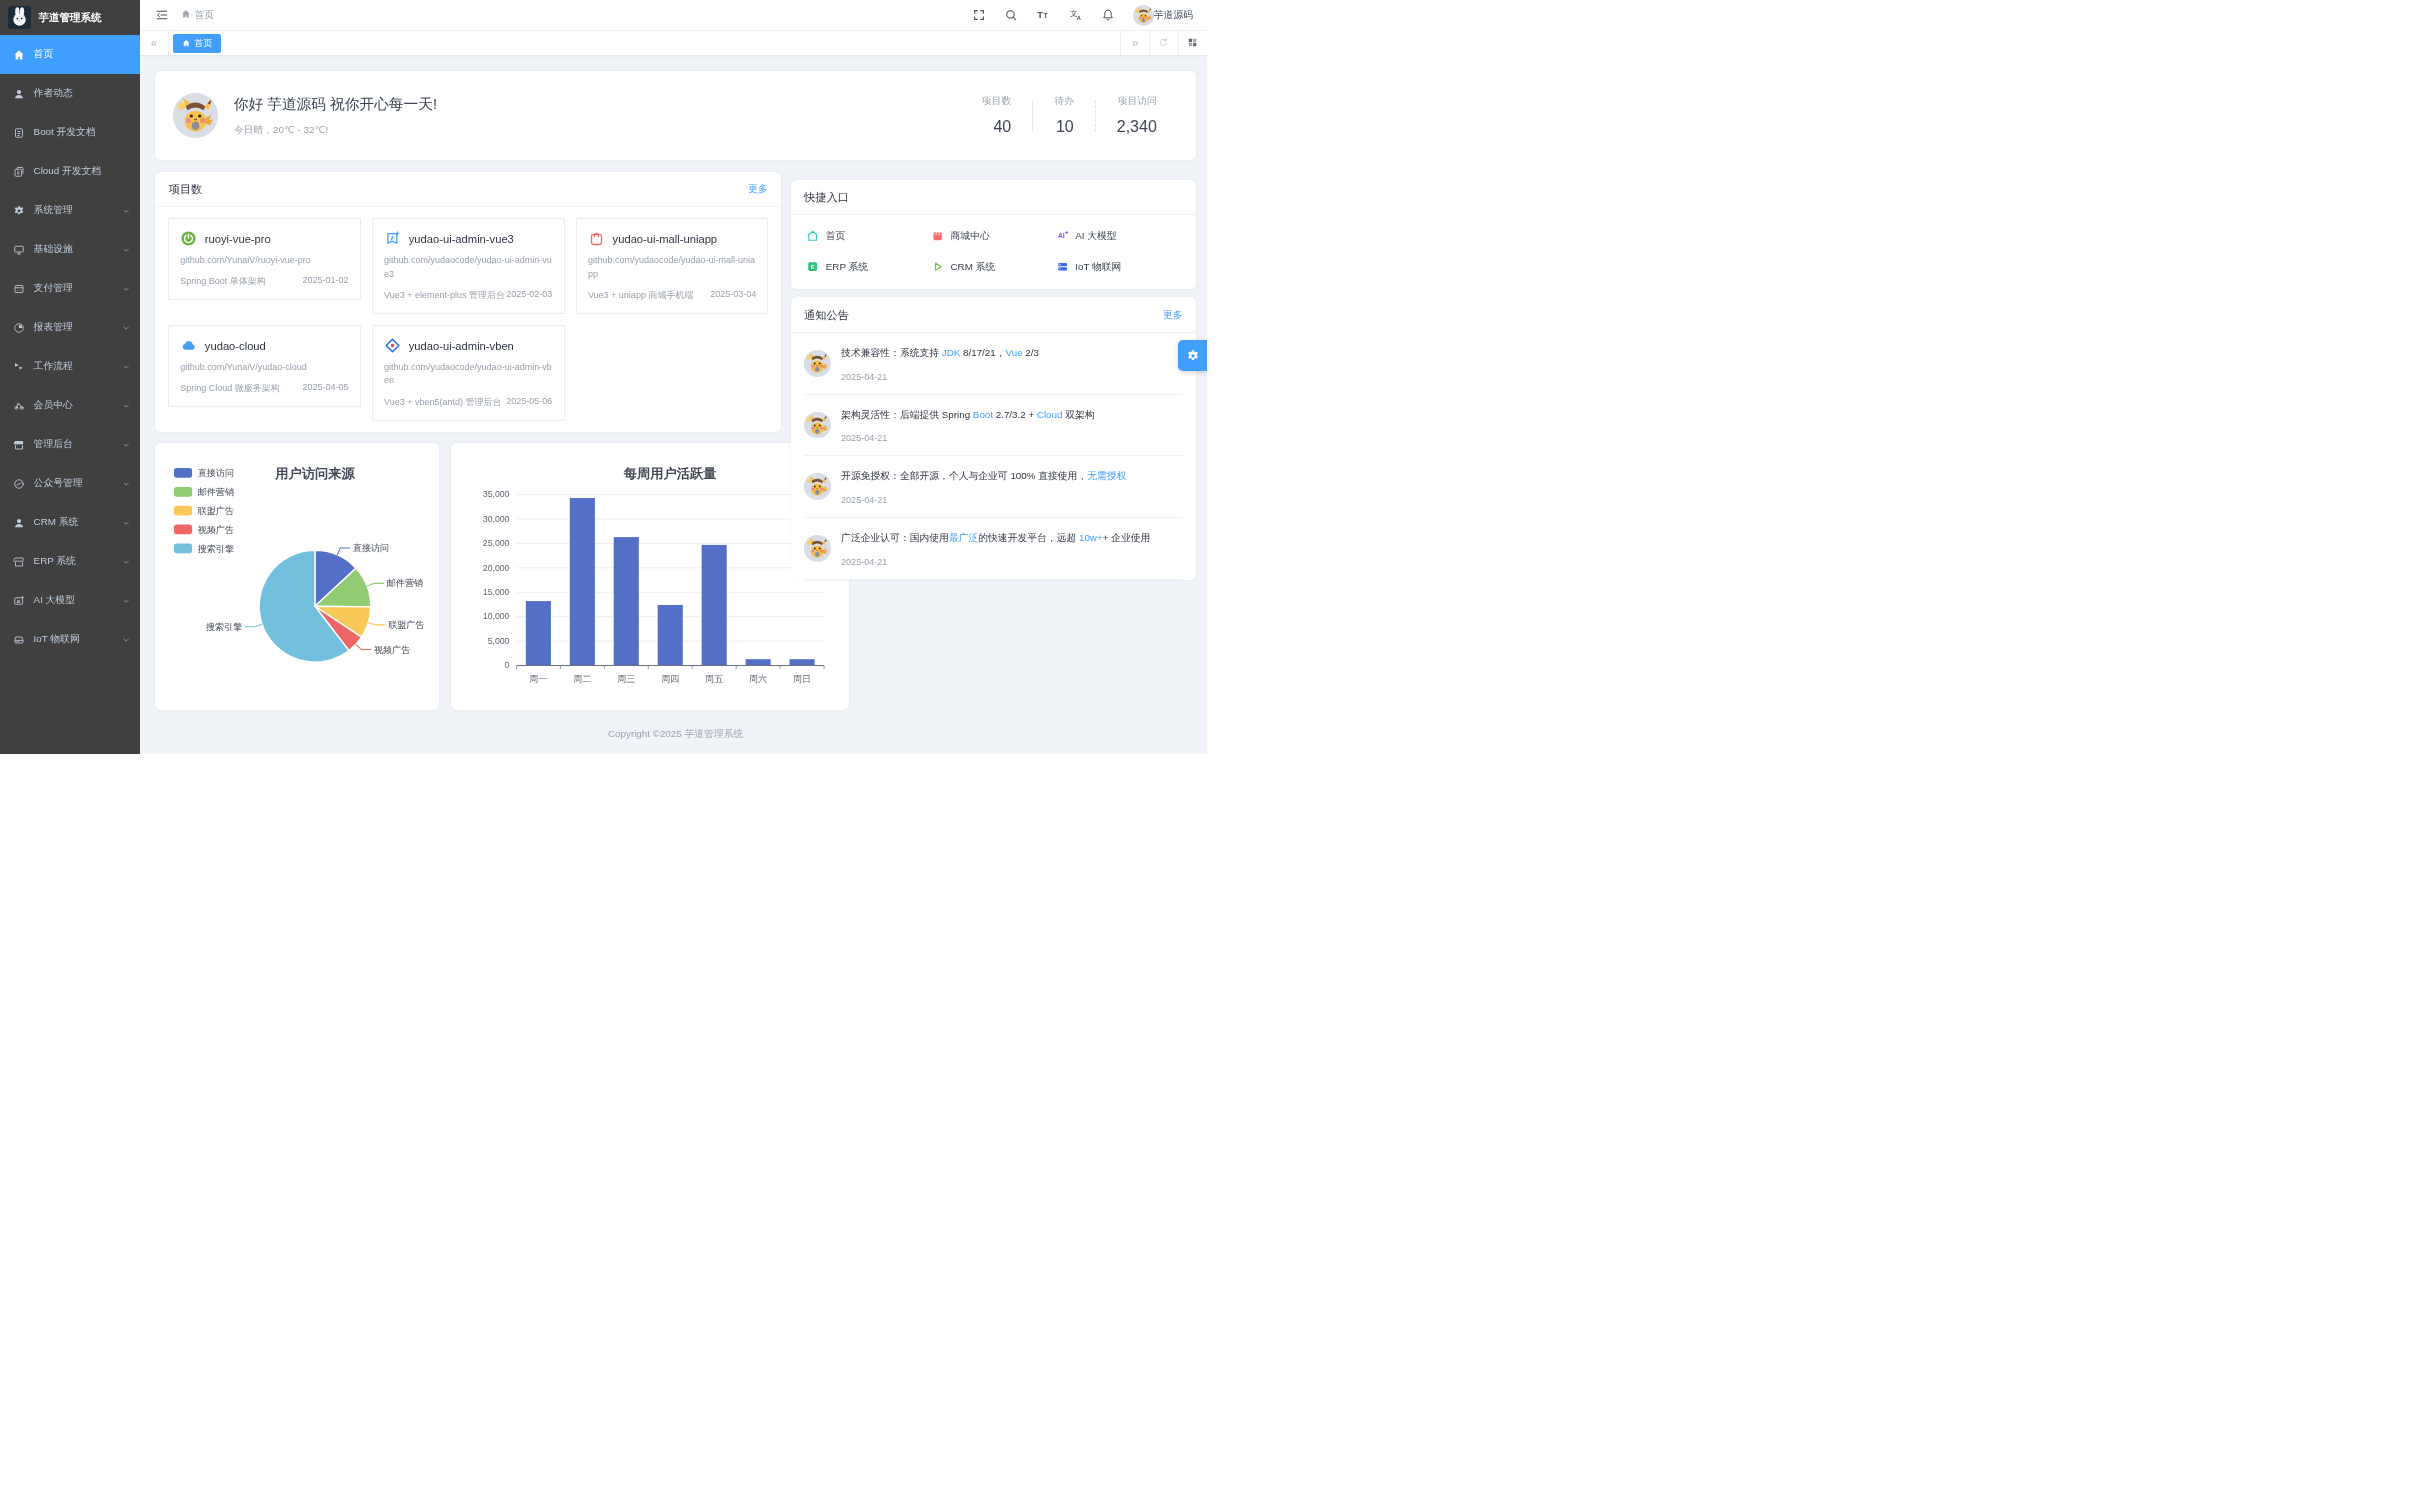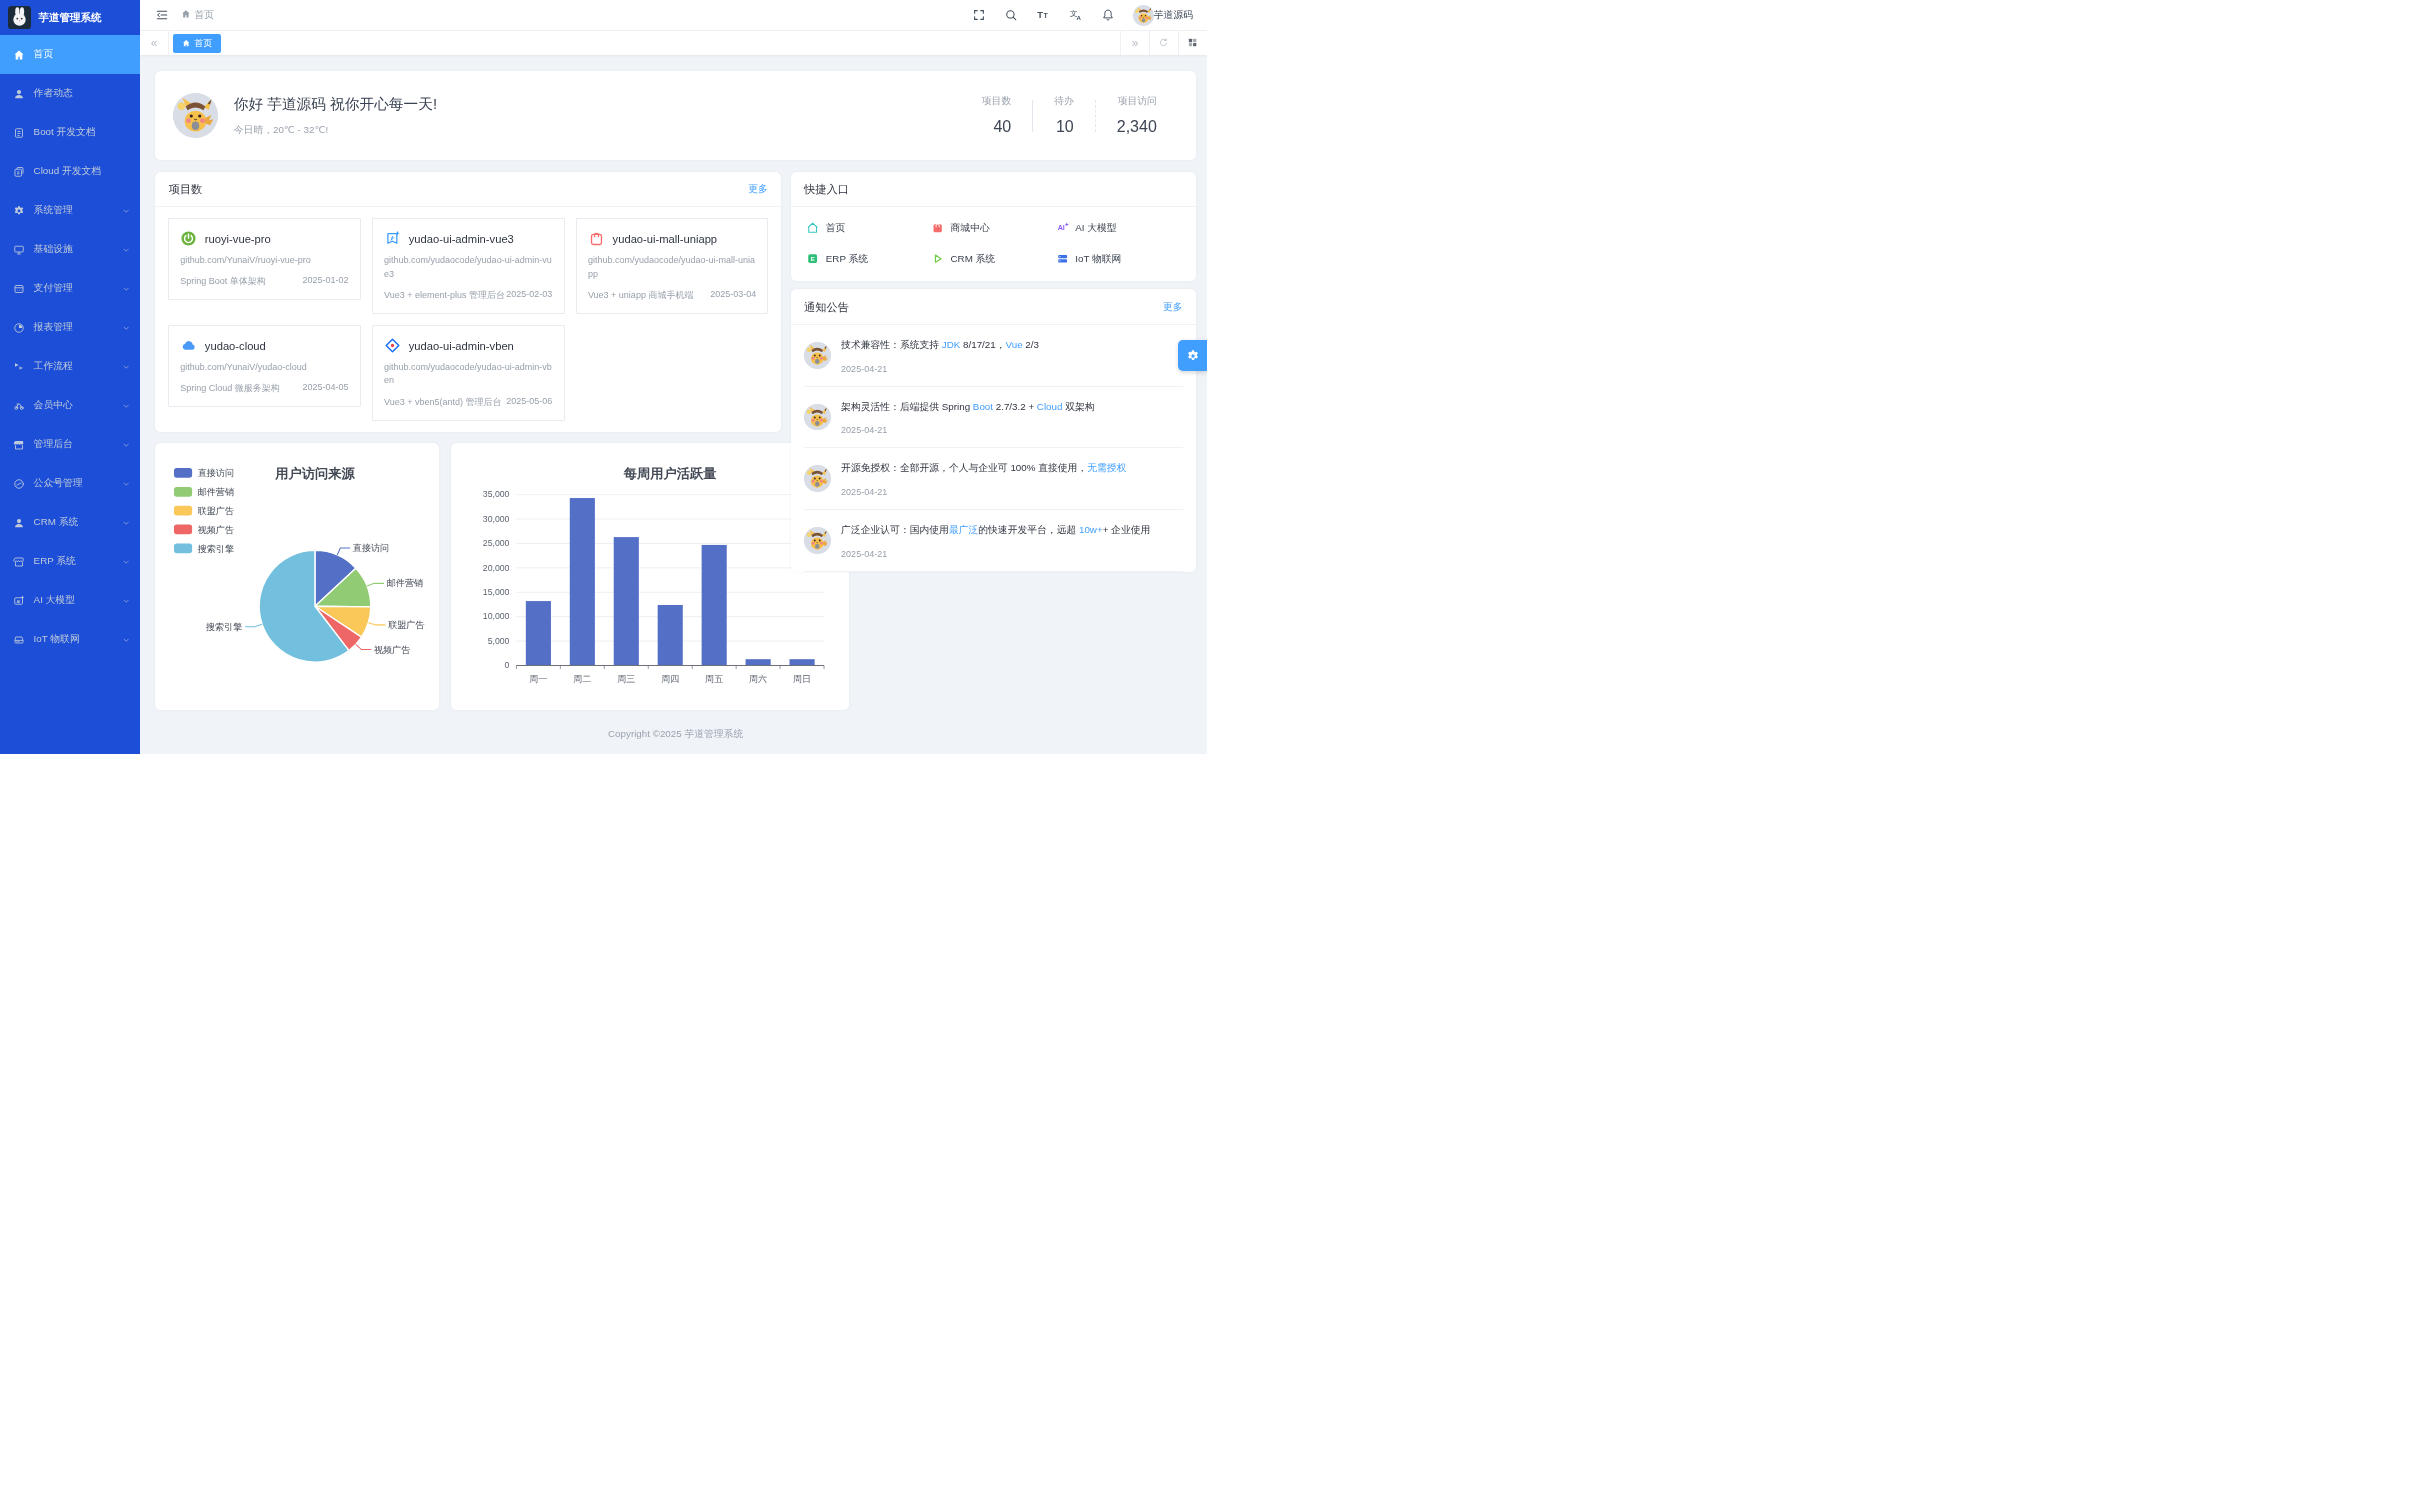--- a/index.html
+++ b/index.html
@@ -1,20 +1,20 @@
 <!DOCTYPE html>
 <html style="font-size:11.2px"><head>
 <meta charset="utf-8">
 <style>
   * { box-sizing: border-box; margin: 0; padding: 0; }
   body { font-family: "Liberation Sans", "DejaVu Sans", sans-serif; background: #fff; }
   .page { width: 1207px; height: 754px; display: flex; background: #f0f3f7; overflow: hidden; position: relative; }
 
   
-  .sidebar { width: 140px; background: #1d4ed8; flex-shrink: 0; display: flex; flex-direction: column; }
+  .sidebar { width: 140px; background: #404040; flex-shrink: 0; display: flex; flex-direction: column; }
   .logo { height: 35px; display: flex; align-items: center; gap: 7px; padding: 0 8.4px; color: #fff; font-weight: bold; font-size: 10.5px; flex-shrink: 0; }
   .logo-img { width: 23px; height: 23px; border-radius: 2.8px; overflow: hidden; flex-shrink: 0; }
   .menu { flex: 1; overflow: hidden; }
   .menu-item { height: 39px; display: flex; align-items: center; padding: 0 12.6px; gap: 9px; font-size: 9.8px; color: #bfcbd9; cursor: pointer; position: relative; }
   .menu-item.active { background: #409eff; color: #fff; }
   .menu-item .micon { width: 12px; height: 12px; display: flex; align-items: center; }
   .menu-item .micon svg { width: 12px; height: 12px; }
   .menu-item .chev { position: absolute; right: 9.8px; width: 8.4px; height: 8.4px; opacity: .75; }
   .menu-item .chev svg { width: 8.4px; height: 8.4px; }
 
@@ -49,21 +49,21 @@
   .w-weather { font-size: 9.8px; color: #99a1ac; margin-top: 9.8px; }
   .w-stats { margin-left: auto; display: flex; align-items: center; }
   .w-stat { text-align: right; padding: 0 21px; }
   .w-stat .lbl { font-size: 9.8px; color: #99a1ac; }
   .w-stat .val { font-size: 16px; color: #3d4654; margin-top: 9.8px; }
   .w-sep { width: 0; height: 32px; border-left: 0.7px solid #e3e7ed; }
   .w-sep.dashed { border-left-style: dashed; }
 
   .row { display: flex; gap: 9.8px; align-items: flex-start; }
   .col-left { flex: 1; min-width: 0; display: flex; flex-direction: column; gap: 11.2px; }
-  .col-right { width: 405px; flex-shrink: 0; display: flex; flex-direction: column; gap: 8.4px; }
+  .col-right { width: 405px; flex-shrink: 0; display: flex; flex-direction: column; gap: 8.4px; margin-top: 8px; }
 
   .panel-head { display: flex; justify-content: space-between; align-items: center; padding: 10.5px 13.3px 9px; font-size: 11.2px; color: #303540; border-bottom: 0.7px solid #f0f2f5; }
   .more { color: #409eff; font-size: 9.8px; cursor: pointer; }
 
   .projects-body { padding: 11.2px 12.6px; display: grid; grid-template-columns: repeat(3, 1fr); gap: 11.2px; align-items: start; }
   .proj { border: 0.7px solid #e8ebf0; border-radius: 1px; padding: 10.5px 11.2px; cursor: pointer; }
   .proj-top { display: flex; align-items: center; gap: 7.7px; font-size: 11.2px; color: #2f3540; }
   .proj-top svg { width: 17px; height: 17px; flex-shrink: 0; }
   .proj-url { margin-top: 5px; font-size: 9px; color: #98a0ab; word-break: break-all; line-height: 1.55; }
   .proj-foot { margin-top: 7.7px; display: flex; justify-content: space-between; font-size: 9px; color: #98a0ab; }

